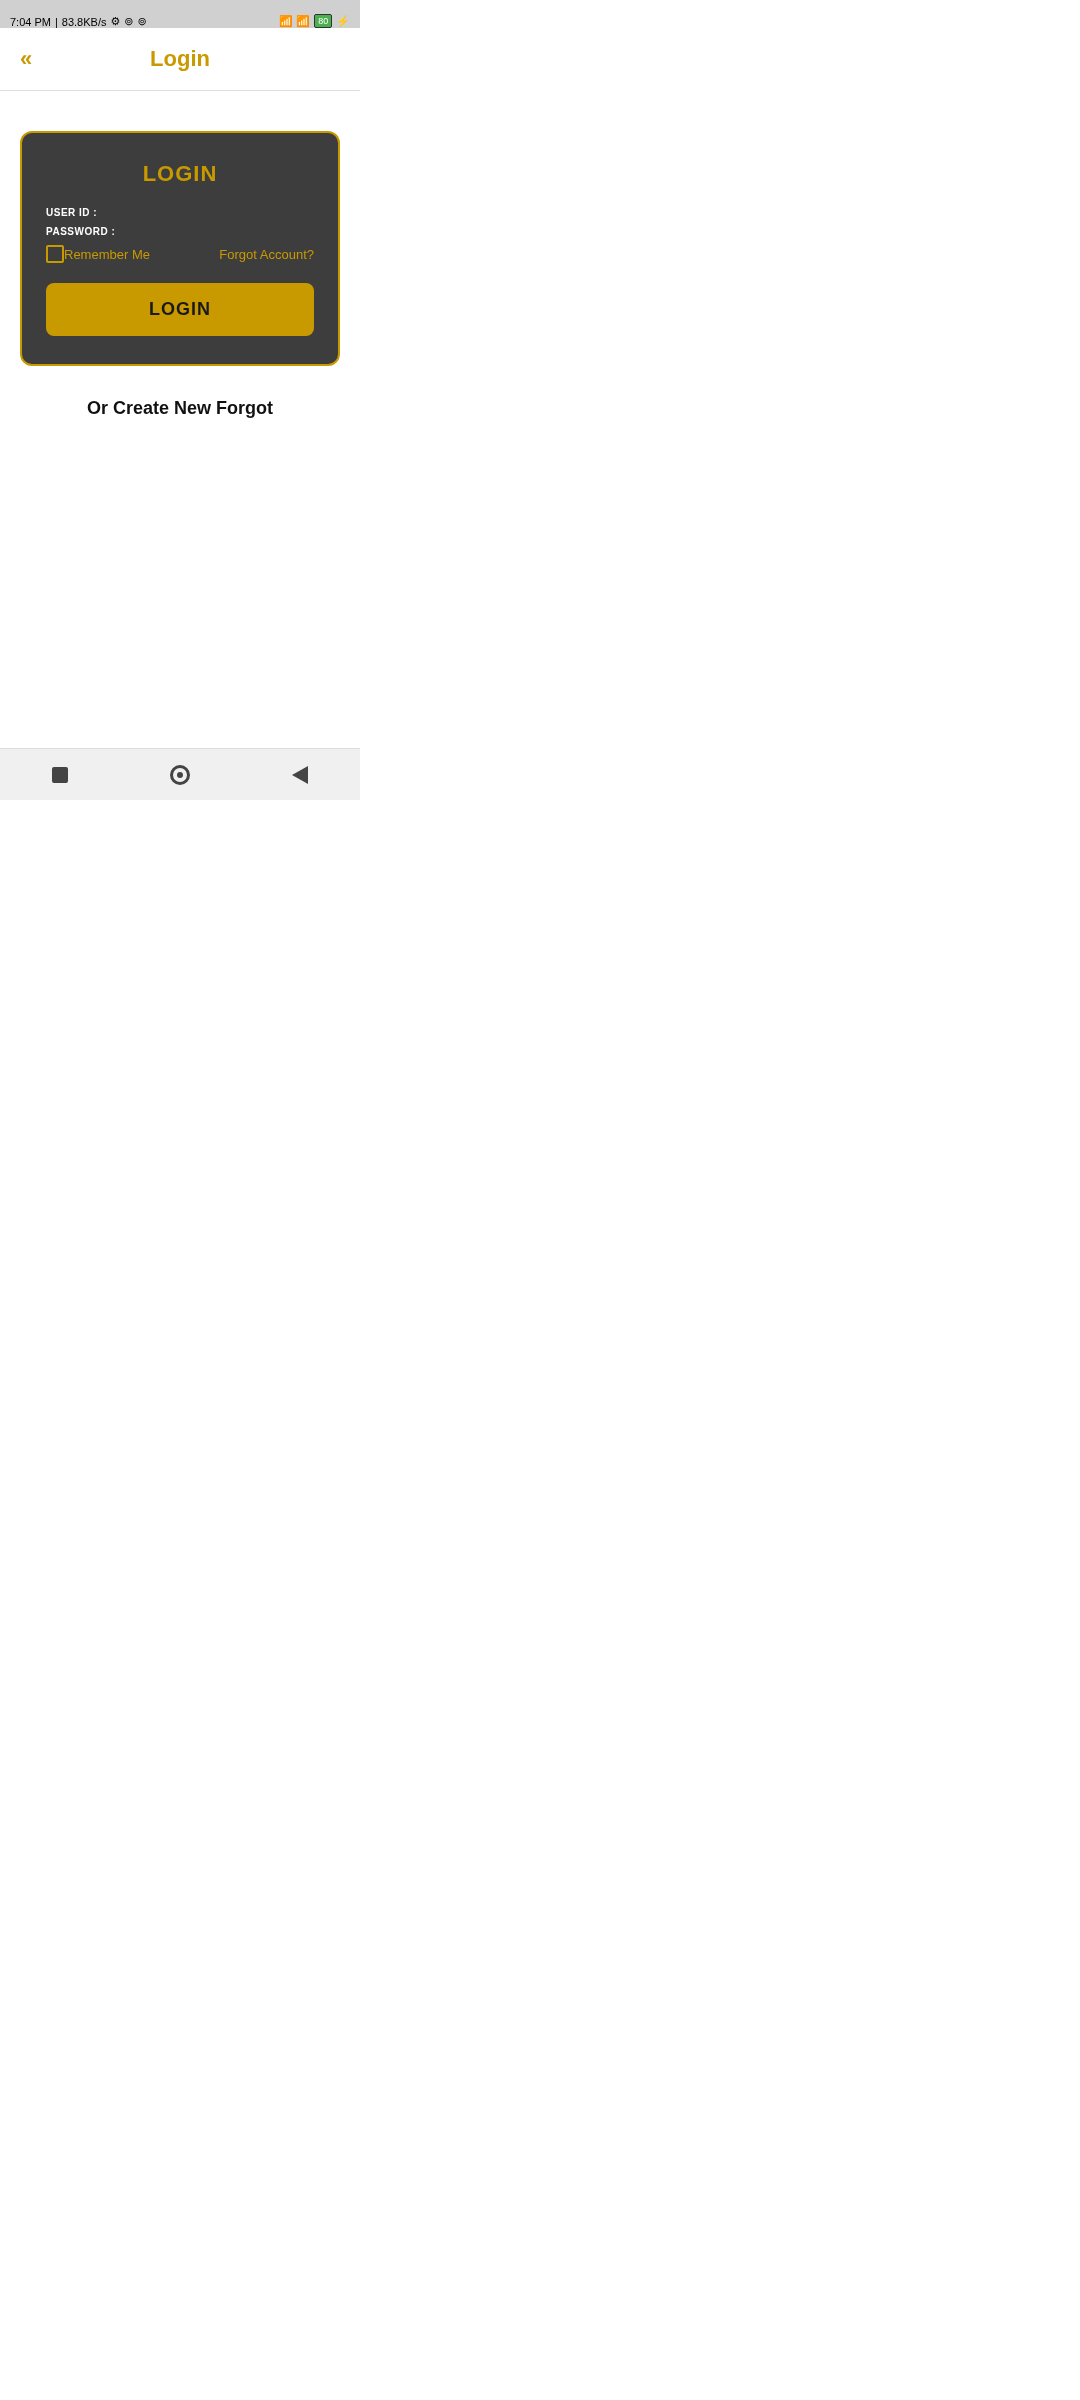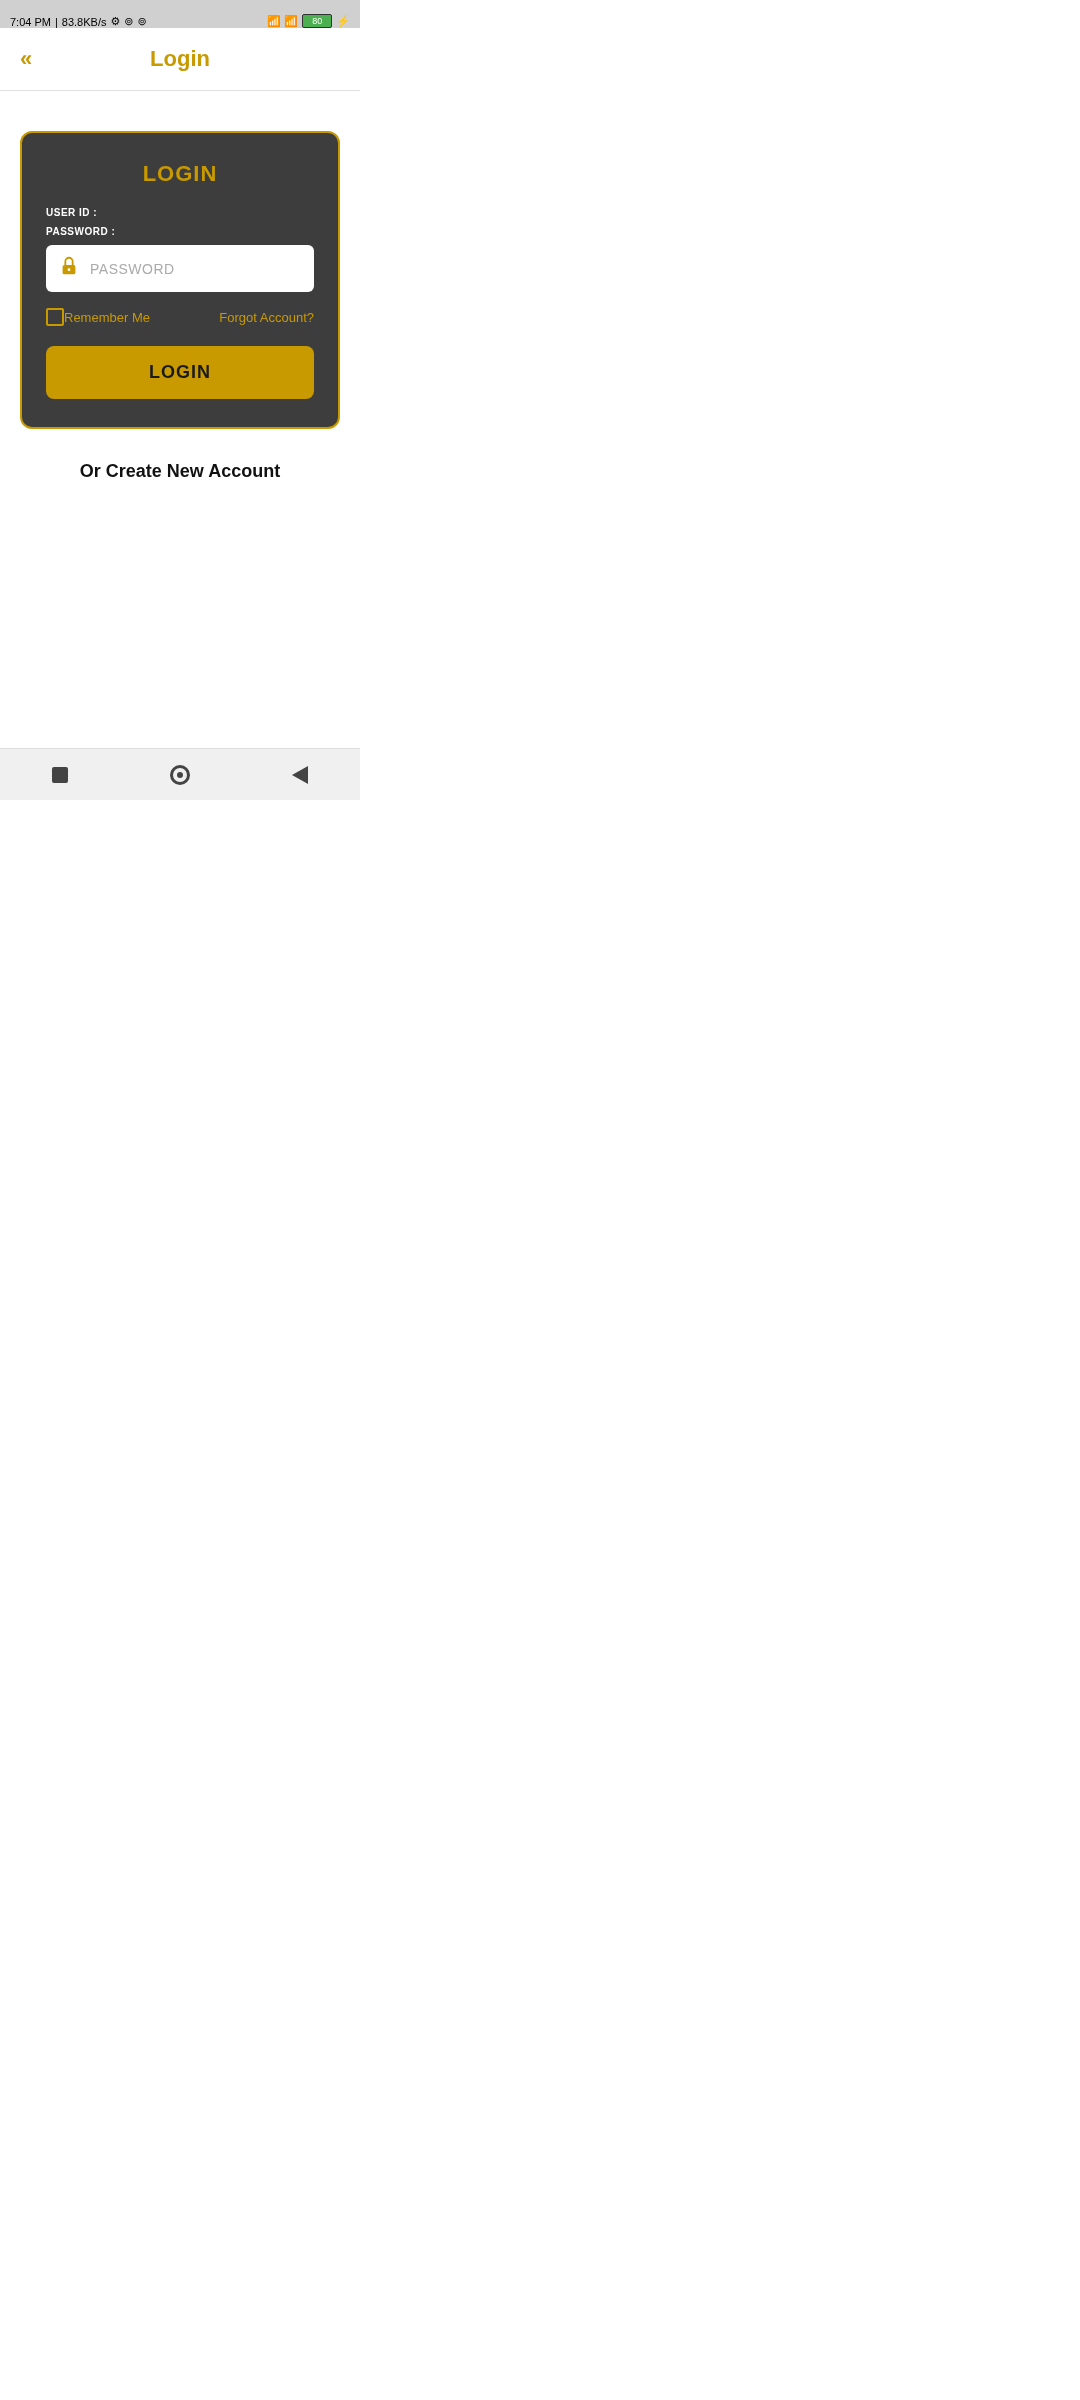--- a/index.html
+++ b/index.html
@@ -39,21 +39,21 @@
     .status-right {
       display: flex;
       align-items: center;
       gap: 4px;
     }
 
     .battery-icon {
       background: #4caf50;
       color: white;
       font-size: 9px;
-      padding: 1px 9px;
+      padding: 1px 3px;
       border-radius: 2px;
       border: 1px solid #333;
     }
 
     
     .header {
       display: flex;
       align-items: center;
       padding: 18px 20px;
       border-bottom: 1px solid #e0e0e0;
@@ -293,46 +293,36 @@
 
   <div class="login-card">
 
     <div class="login-card-title">LOGIN</div>
 
     
     <div class="field-label">USER ID :</div>
 
     
     <div class="field-label">PASSWORD :</div>
-    <div class="input-wrapper">
-      <span class="lock-icon">
-        <svg width="22" height="22" viewBox="0 0 24 24" fill="#c89a00" xmlns="http://www.w3.org/2000/svg">
-          <rect x="5" y="11" width="14" height="10" rx="2" ry="2"></rect>
-          <path d="M8 11V7a4 4 0 0 1 8 0v4" fill="none" stroke="#c89a00" stroke-width="2"></path>
-          <circle cx="12" cy="16" r="1.5" fill="white"></circle>
-        </svg>
-      </span>
-      <input class="input-field" type="password" placeholder="PASSWORD" style="">
-    </div>
 
     
     <div class="options-row">
       <div class="remember-me">
         <div class="checkbox"></div>
         <span class="remember-label">Remember Me</span>
       </div>
       <span class="forgot-password">Forgot Account?</span>
     </div>
 
     
     <button class="login-btn">LOGIN</button>
 
   </div>
 
-  <div class="or-create">Or Create New Account</div>
+  <div class="or-create">Or Create New Forgot</div>
 
 </div>
 
 <div class="bottom-nav">
   <div class="nav-btn">
     <div class="nav-square"></div>
   </div>
   <div class="nav-btn">
     <div class="nav-circle"></div>
   </div>

